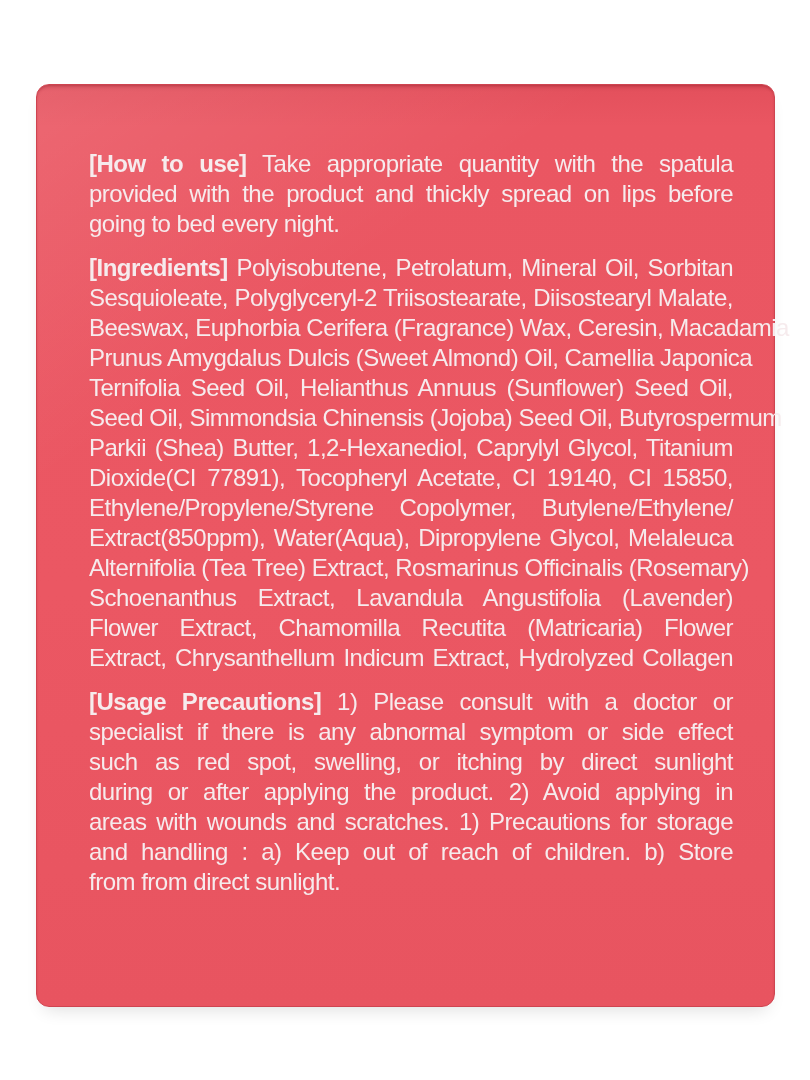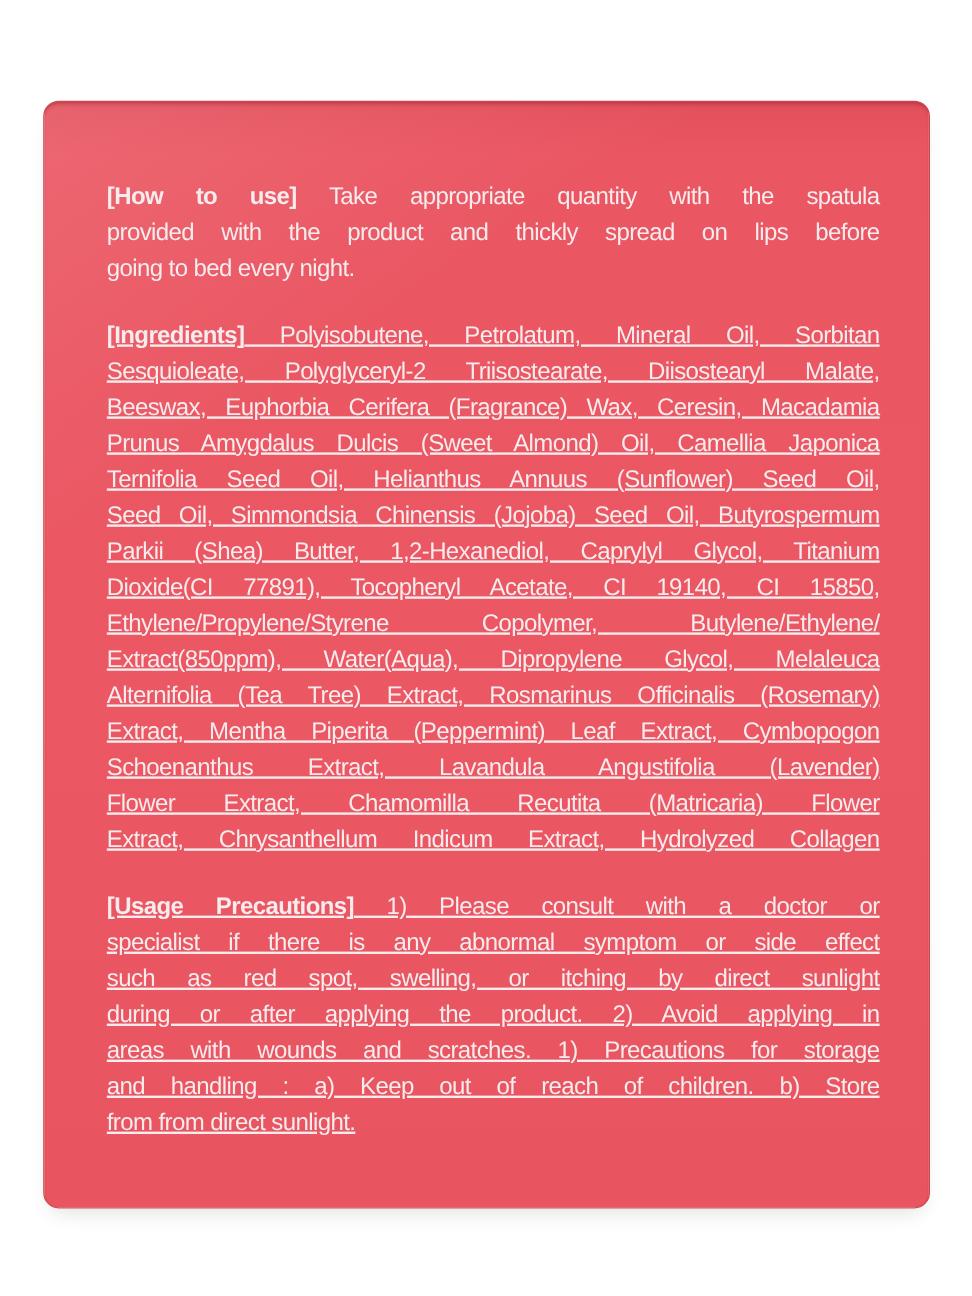--- a/index.html
+++ b/index.html
@@ -36,23 +36,23 @@
   .content {
     position: absolute;
     left: 0;
     top: 0;
     right: 0;
     box-sizing: border-box;
     padding: 64px 41px 0 52px;
     color: #f6ebed;
   }
   .section { margin: 0; }
-  .section + .section { margin-top: 26px; text-decoration: underline; }
+  .section + .section { margin-top: 14px; }
   .line {
-    font-size: 20px;
+    font-size: 24px;
     line-height: 30px;
     height: 30px;
     letter-spacing: -0.5px;
     white-space: nowrap;
     text-align: justify;
     text-align-last: justify;
     overflow: visible;
   }
   .line.short {
     text-align-last: left;
@@ -77,21 +77,20 @@
           <div class="line">Sesquioleate, Polyglyceryl-2 Triisostearate, Diisostearyl Malate,</div>
           <div class="line">Beeswax, Euphorbia Cerifera (Fragrance) Wax, Ceresin, Macadamia</div>
           <div class="line">Prunus Amygdalus Dulcis (Sweet Almond) Oil, Camellia Japonica</div>
           <div class="line">Ternifolia Seed Oil, Helianthus Annuus (Sunflower) Seed Oil,</div>
           <div class="line">Seed Oil, Simmondsia Chinensis (Jojoba) Seed Oil, Butyrospermum</div>
           <div class="line">Parkii (Shea) Butter, 1,2-Hexanediol, Caprylyl Glycol, Titanium</div>
           <div class="line">Dioxide(CI 77891), Tocopheryl Acetate, CI 19140, CI 15850,</div>
           <div class="line">Ethylene/Propylene/Styrene Copolymer, Butylene/Ethylene/</div>
           <div class="line">Extract(850ppm), Water(Aqua), Dipropylene Glycol, Melaleuca</div>
           <div class="line">Alternifolia (Tea Tree) Extract, Rosmarinus Officinalis (Rosemary)</div>
-          <div class="line">Extract, Mentha Piperita (Peppermint) Leaf Extract, Cymbopogon</div>
           <div class="line">Schoenanthus Extract, Lavandula Angustifolia (Lavender)</div>
           <div class="line">Flower Extract, Chamomilla Recutita (Matricaria) Flower</div>
           <div class="line">Extract, Chrysanthellum Indicum Extract, Hydrolyzed Collagen</div>
         </div>
         <div class="section">
           <div class="line"><span class="lbl">[Usage Precautions]</span> 1) Please consult with a doctor or</div>
           <div class="line">specialist if there is any abnormal symptom or side effect</div>
           <div class="line">such as red spot, swelling, or itching by direct sunlight</div>
           <div class="line">during or after applying the product. 2) Avoid applying in</div>
           <div class="line">areas with wounds and scratches. 1) Precautions for storage</div>

